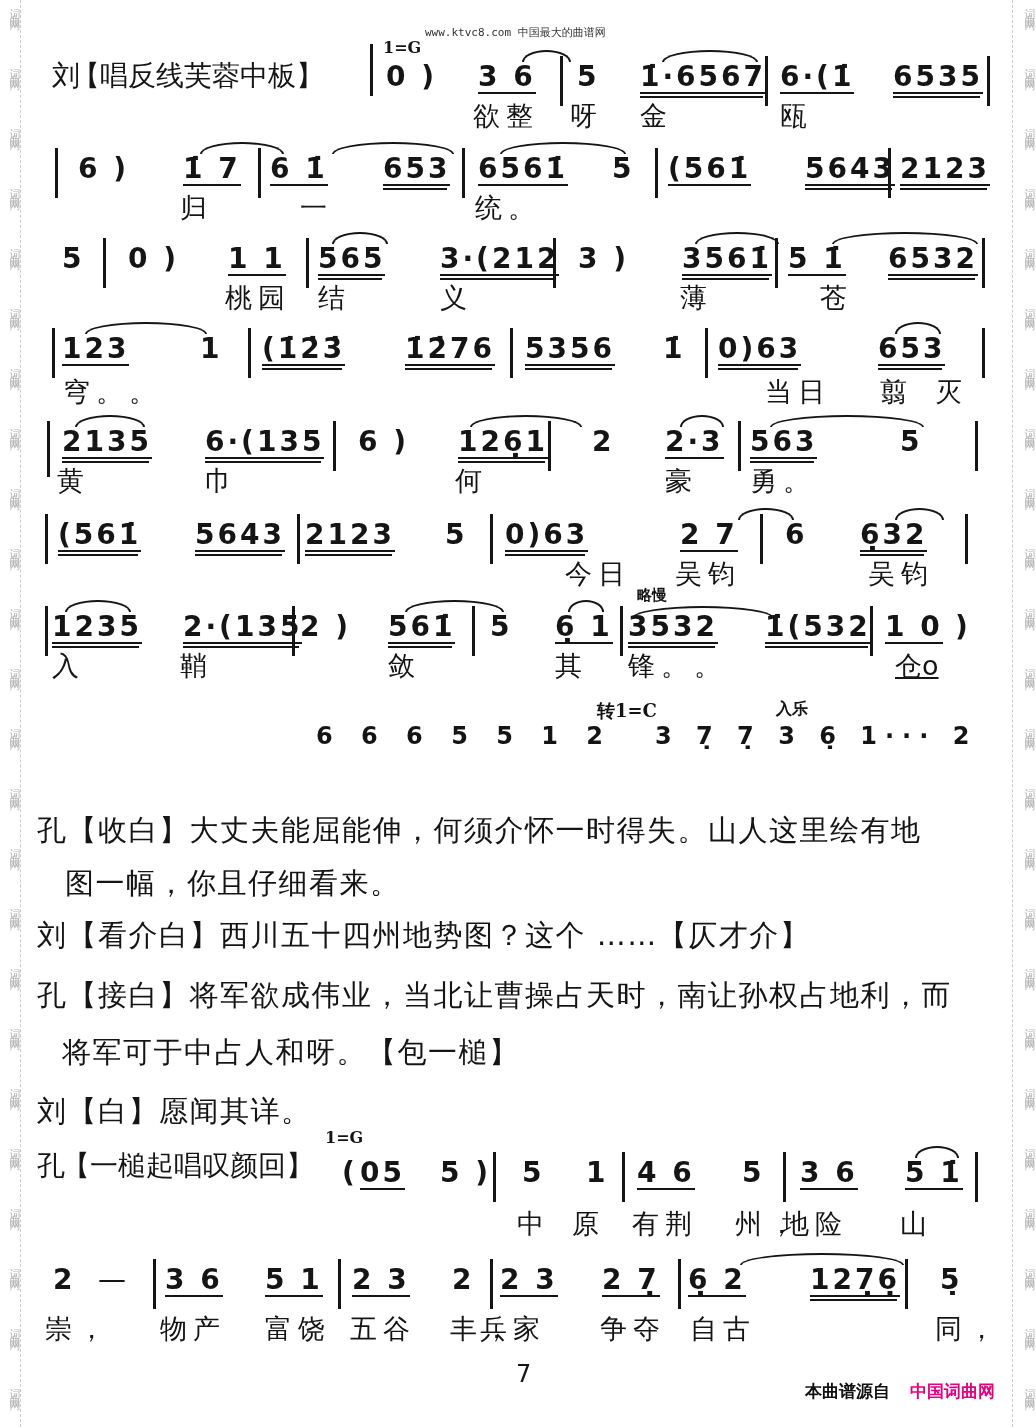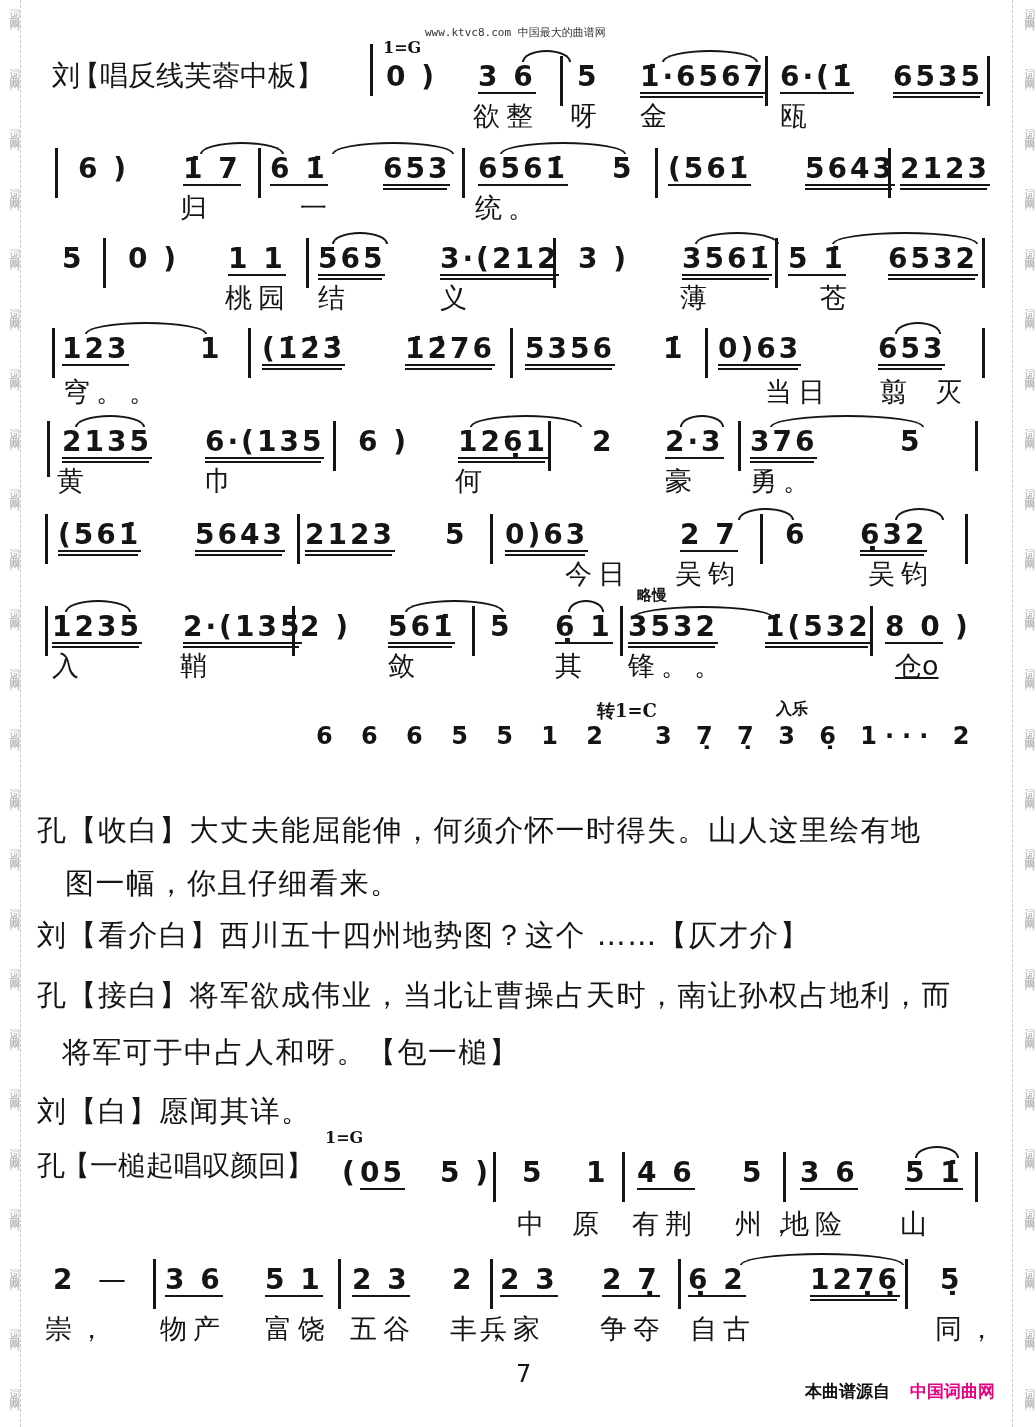--- a/index.html
+++ b/index.html
@@ -227,21 +227,21 @@
     <span class="slur" style="left:470px;width:108px"></span>
     <span class="n u2" style="left:458px">126̣1</span>
     <span class="ly" style="left:455px">何</span>
     <span class="bar" style="left:548px"></span>
     <span class="n" style="left:592px">2</span>
     <span class="slur" style="left:680px;width:40px"></span>
     <span class="n u1" style="left:665px">2·3</span>
     <span class="ly" style="left:665px">豪</span>
     <span class="bar" style="left:738px"></span>
     <span class="slur" style="left:770px;width:150px"></span>
-    <span class="n u2" style="left:750px">376</span>
+    <span class="n u2" style="left:750px">563</span>
     <span class="ly" style="left:750px">勇。</span>
     <span class="n" style="left:900px">5</span>
     <span class="bar" style="left:975px"></span>
   </div>
 
   <div class="sys" style="top:510px">
     <span class="bar" style="left:45px"></span>
     <span class="n u2" style="left:58px">(561̇</span>
     <span class="n u2" style="left:195px">5643</span>
     <span class="bar" style="left:297px"></span>
@@ -278,21 +278,21 @@
     <span class="slur" style="left:568px;width:32px"></span>
     <span class="n u1" style="left:555px">6̣ 1</span>
     <span class="ly" style="left:555px">其</span>
     <span class="bar" style="left:620px"></span>
     <span class="tempo" style="left:637px;top:-16px">略慢</span>
     <span class="slur" style="left:632px;width:138px;top:4px"></span>
     <span class="n u2" style="left:628px">3532</span>
     <span class="ly" style="left:628px">锋。。</span>
     <span class="n u2" style="left:765px">1̇(532</span>
     <span class="bar" style="left:870px"></span>
-    <span class="n u1" style="left:885px">8 0</span>
+    <span class="n u1" style="left:885px">1 0</span>
     <span class="n" style="left:955px">)</span>
     <span class="ly cang" style="left:895px">仓o</span>
   </div>
 
   <div>
     <span class="gc" style="left:316px;top:722px">6 6 6 5 5 1 2</span>
     <span class="gc-note" style="left:597px;top:699px">转1=C</span>
     <span class="gc-note" style="left:776px;top:699px;font-size:16px">入乐</span>
     <span class="gc" style="left:655px;top:722px;letter-spacing:8px">3 7̣ 7̣ 3 6̣ 1··· 2</span>
   </div>

